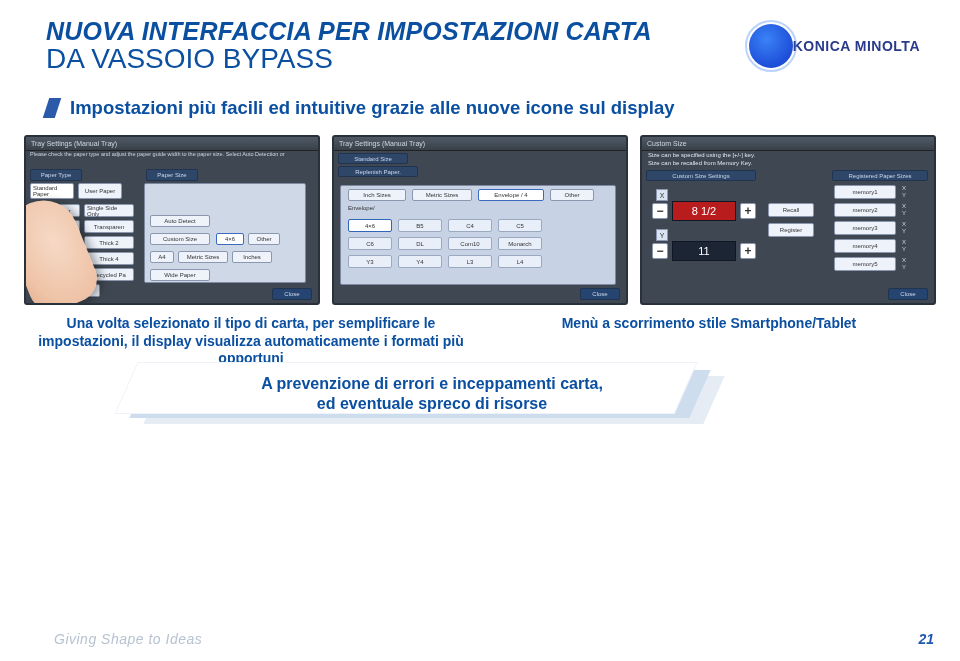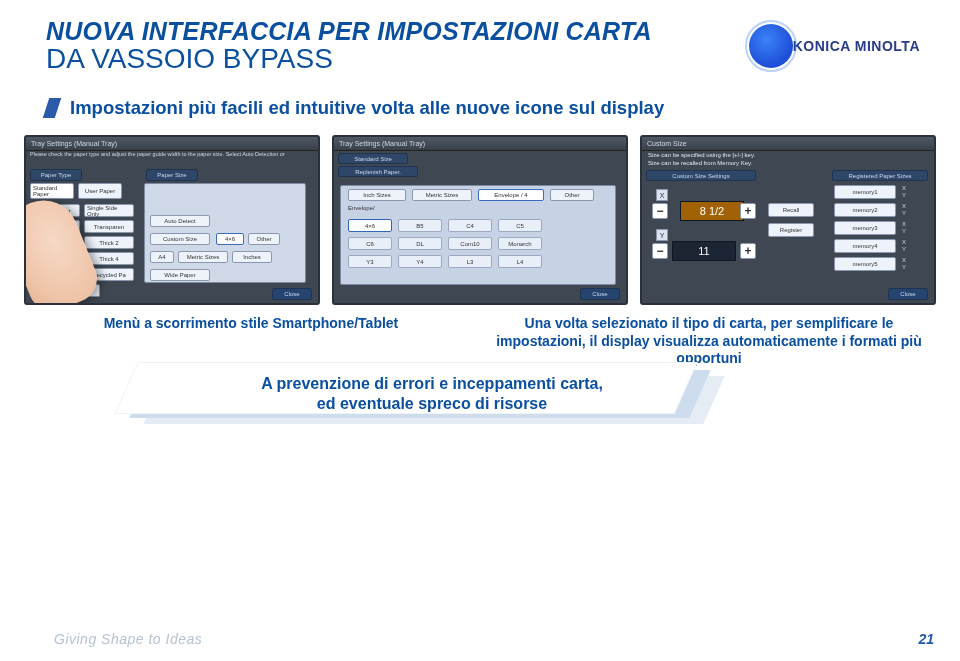--- a/index.html
+++ b/index.html
@@ -176,21 +176,21 @@
     <div class="title-sub">DA VASSOIO BYPASS</div>
   </div>
   <div class="logo">
     <div class="logo-mark"></div>
     <div class="logo-text">KONICA MINOLTA</div>
   </div>
 </div>
 
 <div class="lead">
   <div class="bullet"></div>
-  <div class="lead-text">Impostazioni più facili ed intuitive volta alle nuove icone sul display</div>
+  <div class="lead-text">Impostazioni più facili ed intuitive grazie alle nuove icone sul display</div>
 </div>
 
 <div class="shots">
 
   <div class="shot">
     <div class="bar">Tray Settings (Manual Tray)</div>
     <div style="position:absolute;top:14px;left:4px;right:4px;font-size:5.5px;color:#cfd6e0;line-height:1.1">Please check the paper type and adjust the paper guide width to the paper size. Select Auto Detection or</div>
     <div class="darkbtn" style="top:32px;left:4px;width:52px">Paper Type</div>
     <div class="darkbtn" style="top:32px;left:120px;width:52px">Paper Size</div>
 
@@ -255,21 +255,21 @@
 
   <div class="shot">
     <div class="bar">Custom Size</div>
     <div style="position:absolute;top:15px;left:6px;font-size:6px">Size can be specified using the [+/-] key.</div>
     <div style="position:absolute;top:23px;left:6px;font-size:6px">Size can be recalled from Memory Key.</div>
     <div class="darkbtn" style="top:33px;left:4px;width:110px;height:11px">Custom Size Settings</div>
     <div class="darkbtn" style="top:33px;left:190px;width:96px;height:11px">Registered Paper Sizes</div>
 
     <div style="position:absolute;top:52px;left:14px;width:12px;height:12px;background:#d9e3f1;border:1px solid #8a97af;font-size:7px;display:flex;align-items:center;justify-content:center;color:#333">X</div>
     <div class="btn" style="top:66px;left:10px;width:16px;height:16px;font-size:12px;font-weight:800;background:#fff">−</div>
-    <div style="position:absolute;top:64px;left:38px;width:64px;height:20px;background:#a16207;color:#fff;font-size:11px;display:flex;align-items:center;justify-content:center;border:1px solid #0f1724">8 1/2</div>
+    <div style="position:absolute;top:64px;left:30px;width:64px;height:20px;background:#b91c1c;color:#fff;font-size:11px;display:flex;align-items:center;justify-content:center;border:1px solid #0f1724">8 1/2</div>
     <div class="btn" style="top:66px;left:98px;width:16px;height:16px;font-size:12px;font-weight:800;background:#fff">+</div>
 
     <div style="position:absolute;top:92px;left:14px;width:12px;height:12px;background:#d9e3f1;border:1px solid #8a97af;font-size:7px;display:flex;align-items:center;justify-content:center;color:#333">Y</div>
     <div class="btn" style="top:106px;left:10px;width:16px;height:16px;font-size:12px;font-weight:800;background:#fff">−</div>
     <div style="position:absolute;top:104px;left:30px;width:64px;height:20px;background:#1b2534;color:#fff;font-size:11px;display:flex;align-items:center;justify-content:center;border:1px solid #0f1724">11</div>
     <div class="btn" style="top:106px;left:98px;width:16px;height:16px;font-size:12px;font-weight:800;background:#fff">+</div>
 
     <div class="btn" style="top:66px;left:126px;width:46px;height:14px">Recall</div>
     <div class="btn" style="top:86px;left:126px;width:46px;height:14px">Register</div>
 
@@ -283,22 +283,22 @@
     <div style="position:absolute;top:66px;left:260px;font-size:6px;line-height:7px;color:#c9d3e2">X<br>Y</div>
     <div style="position:absolute;top:84px;left:260px;font-size:6px;line-height:7px;color:#c9d3e2">X<br>Y</div>
     <div style="position:absolute;top:102px;left:260px;font-size:6px;line-height:7px;color:#c9d3e2">X<br>Y</div>
     <div style="position:absolute;top:120px;left:260px;font-size:6px;line-height:7px;color:#c9d3e2">X<br>Y</div>
 
     <div class="darkbtn" style="bottom:3px;right:6px;width:40px;background:#25446f">Close</div>
   </div>
 </div>
 
 <div class="caps">
+  <div class="cap">Una volta selezionato il tipo di carta, per semplificare le impostazioni, il display visualizza automaticamente i formati più opportuni</div>
   <div class="cap">Menù a scorrimento stile Smartphone/Tablet</div>
-  <div class="cap">Una volta selezionato il tipo di carta, per semplificare le impostazioni, il display visualizza automaticamente i formati più opportuni</div>
 </div>
 
 <div class="callout-wrap">
   <div class="ribbon">
     <div class="rib-back"></div>
     <div class="rib-back2"></div>
     <div class="rib-front"></div>
     <div class="rib-text">
       <span>A prevenzione di errori e inceppamenti carta,</span>
       <span>ed eventuale spreco di risorse</span>

